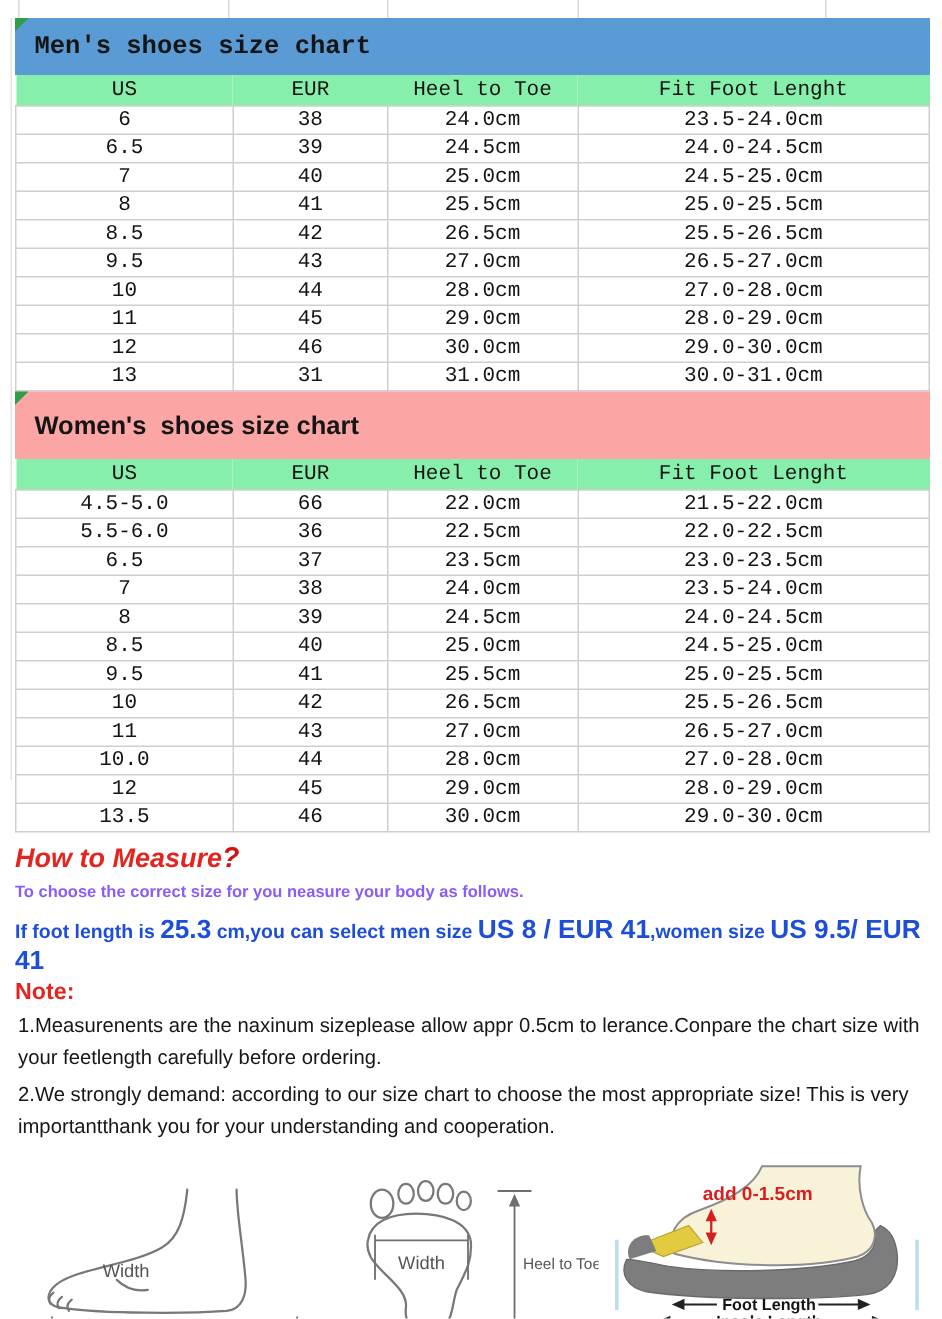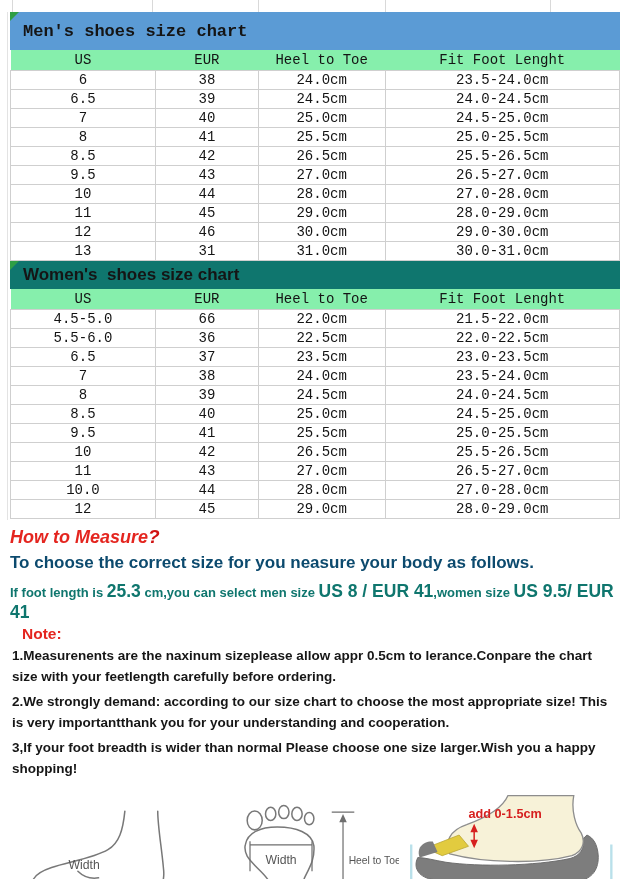--- a/index.html
+++ b/index.html
@@ -9,39 +9,39 @@
   }
   
   .top-strip{height:12px;position:relative;background:#fff;}
   .top-strip .gl{position:absolute;top:0;bottom:0;width:1px;background:#d9d9d9;}
   .left-gridline{position:absolute;left:7px;top:12px;height:508px;width:1px;background:#e3e3e3;}
 
   .sheet{padding:0 8px 0 10px;position:relative;}
 
   .band{position:relative;display:flex;align-items:center;}
   .band.blue{background:#5b9bd5;height:38px;font-family:Liberation Mono, monospace;}
-  .band.pink{background:#0f766e;height:28px;}
+  .band.pink{background:#fca5a5;height:45px;}
   .band .tri{position:absolute;top:0;left:0;width:0;height:0;
     border-top:9px solid #2f9e44;border-right:9px solid transparent;}
   .band h1{margin:0 0 0 13px;font-size:17px;font-weight:bold;color:#151515;white-space:pre;}
 
   table{width:100%;border-collapse:collapse;table-layout:fixed;
     font-family:"Liberation Mono","DejaVu Sans Mono",monospace;font-size:14px;color:#141414;}
   col.c1{width:23.8%;}col.c2{width:16.9%;}col.c3{width:20.8%;}col.c4{width:38.5%;}
   th{background:#86efac;font-weight:normal;font-size:14px;height:20px;padding:0;border:0;text-align:center;}
   td{border:1px solid #cfcfcf;text-align:center;height:18px;padding:0;line-height:18px;}
 
   .measure{padding:0 10px;}
   .measure h2{margin:7px 0 1px 0;font-size:18px;color:#e4251f;font-weight:bold;font-style:italic;}
   .measure h2 .q{font-weight:900;color:#d01212;font-size:19px;}
-  .intro{margin:5px 0 2px 0;font-size:17px;font-weight:bold;color:#0c4a6e;}
-  .mixed{margin:8px 0 0 0;font-size:13px;font-weight:bold;color:#0f766e;}
+  .intro{margin:5px 0 2px 0;font-size:11px;font-weight:bold;color:#8b5cf6;}
+  .mixed{margin:8px 0 0 0;font-size:13px;font-weight:bold;color:#1d4ed8;}
   .mixed .big{font-size:17.5px;}
-  .note-label{margin:2px 0 0 12px;font-size:15.5px;color:#e4251f;font-weight:bold;}
-  .note{margin:3px 0 4px 2px;font-size:13.5px;font-weight:bold;line-height:1.55;color:#161616;}
+  .note-label{margin:2px 0 0 0;font-size:15.5px;color:#e4251f;font-weight:bold;}
+  .note{margin:3px 0 4px 2px;font-size:13.5px;font-weight:normal;line-height:1.55;color:#161616;}
 
   .diagrams{display:flex;justify-content:space-between;align-items:flex-end;padding:2px 8px 0 14px;}
   .diagram{display:block;}
   .dlabel{fill:#555;font-family:"Liberation Sans",sans-serif;font-size:13px;}
   .dlabel-sm{fill:#555;font-family:"Liberation Sans",sans-serif;font-size:11px;}
   .blabel{fill:#151515;font-family:"Liberation Sans",sans-serif;font-size:11.5px;font-weight:bold;}
   .rlabel{fill:#d6201f;font-family:"Liberation Sans",sans-serif;font-size:13.5px;font-weight:bold;}
   .ol{stroke:#787878;fill:none;stroke-width:1.6;stroke-linecap:round;stroke-linejoin:round;}
   .ml{stroke:#6f6f6f;fill:none;stroke-width:1.3;}
   .bl{stroke:#222;fill:none;stroke-width:1.3;}
@@ -225,34 +225,39 @@
             <td>44</td>
             <td>28.0cm</td>
             <td>27.0-28.0cm</td>
           </tr>
           <tr>
             <td>12</td>
             <td>45</td>
             <td>29.0cm</td>
             <td>28.0-29.0cm</td>
           </tr>
+          <tr>
+            <td>13.5</td>
+            <td>46</td>
+            <td>30.0cm</td>
+            <td>29.0-30.0cm</td>
+          </tr>
         </tbody>
     </table>
   </section>
 
 </div>
 
 <section class="measure">
   <h2><span>How to Measure</span><span class="q">?</span></h2>
   <p class="intro">To choose the correct size for you neasure your body as follows.</p>
   <p class="mixed"><span>If foot length is </span><span class="big">25.3</span><span> cm,you can select men size </span><span class="big">US 8 / EUR 41</span><span>,women size </span><span class="big">US 9.5/ EUR 41</span></p>
   <div class="note-label">Note:</div>
   <p class="note">1.Measurenents are the naxinum sizeplease allow appr 0.5cm to lerance.Conpare the chart size with your feetlength carefully before ordering.</p>
   <p class="note">2.We strongly demand: according to our size chart to choose the most appropriate size! This is very importantthank you for your understanding and cooperation.</p>
-  <p class="note">3,If your foot breadth is wider than normal Please choose one size larger.Wish you a happy shopping!</p>
 </section>
 
 <div class="diagrams">
 
   <svg class="diagram" width="218" height="112" viewBox="0 0 218 112">
     <path class="ol" d="M118,4 C116,24 112,38 100,45 C85,54 58,58 40,64 C31,67 22,72 20,78 C18,84 23,88 31,88 C58,92 118,92 146,90 C156,89 161,80 159,64 C157,42 153,20 153,4"></path>
     <path class="ol" d="M23,77 q-5,4 -2,8 M29,80 q-5,4 -2,8 M36,82 q-5,4 -2,8" stroke-width="1.1"></path>
     <path class="ol" d="M68,68 q9,9 22,7" stroke-width="1.1"></path>
     <text class="dlabel" x="58" y="66">Width</text>
     <path class="ml" d="M22,94 v14 M196,94 v14"></path>

